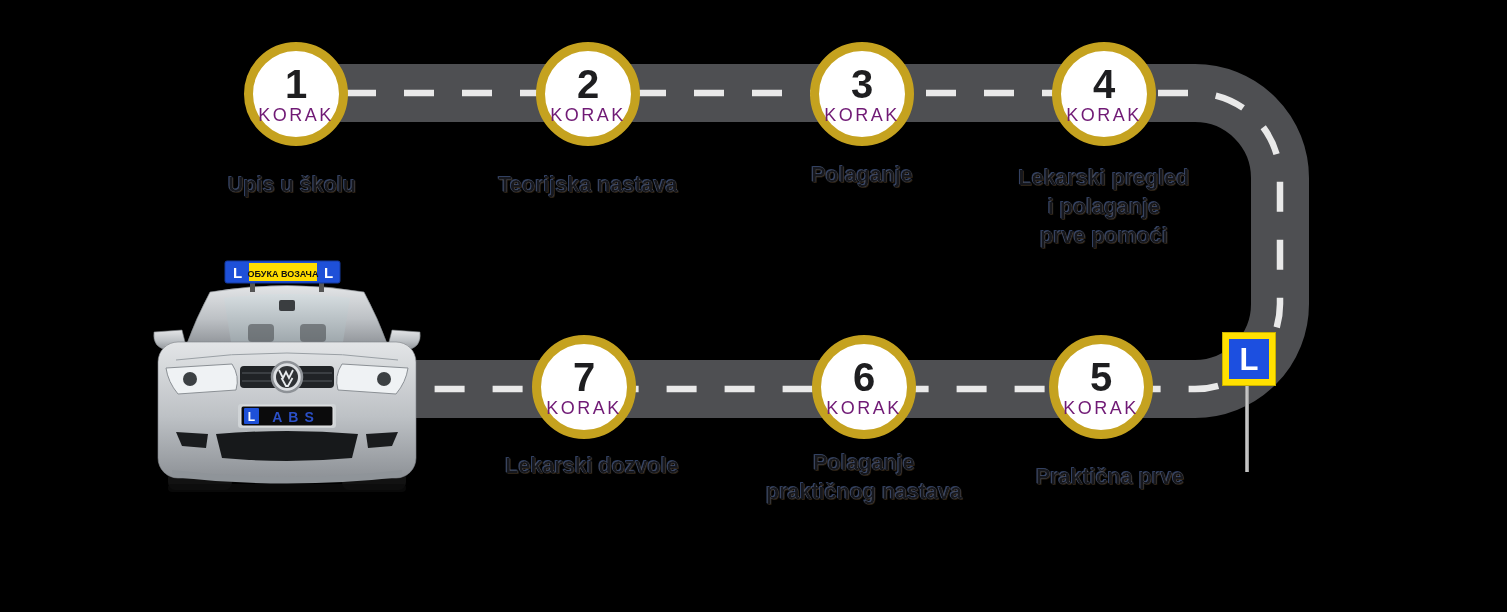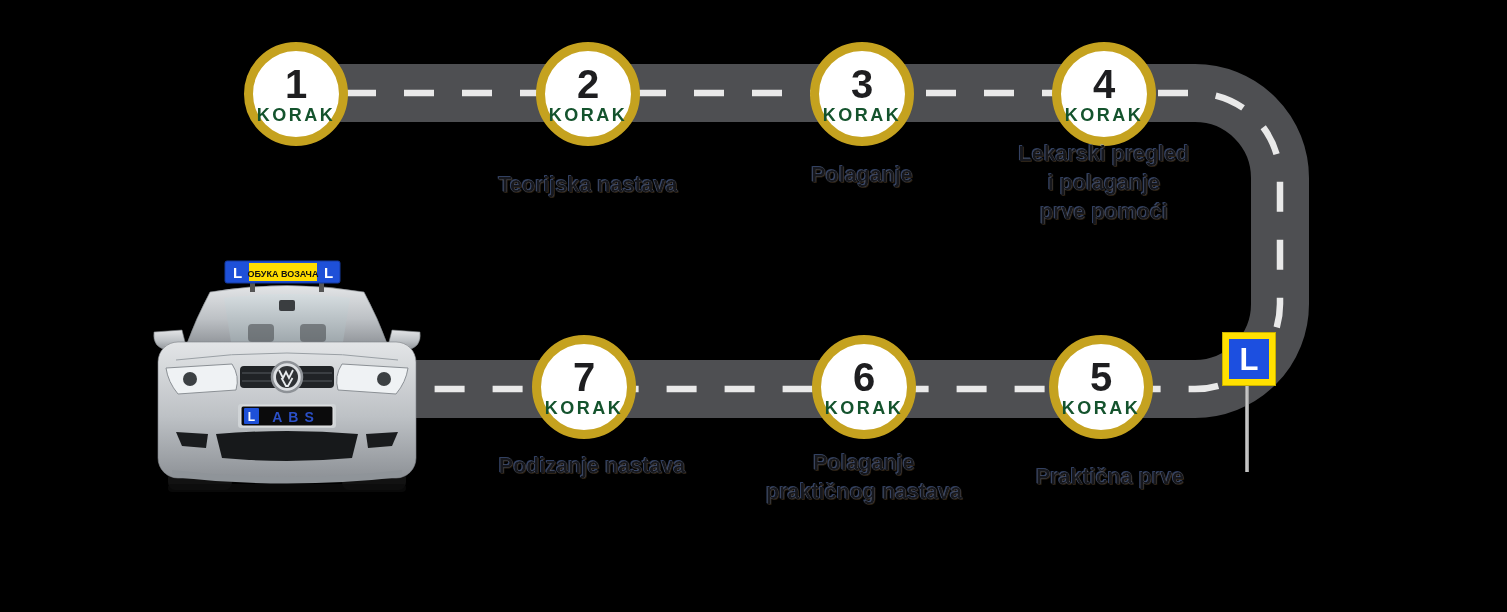--- a/index.html
+++ b/index.html
@@ -11,21 +11,21 @@
         background:linear-gradient(90deg,#7e7e7e,#d6d6d6 45%,#8a8a8a);}
   .lsign{position:absolute;left:1222px;top:332px;width:54px;height:54px;z-index:3;
          background:#FFE000;padding:7px;box-sizing:border-box;box-shadow:0 0 0 1px #c8b000 inset;}
   .lsign-in{width:100%;height:100%;background:#1C4FE0;color:#fff;display:flex;
             align-items:center;justify-content:center;font-weight:bold;font-size:31px;line-height:1;}
   .car-wrap{position:absolute;left:152px;top:258px;width:270px;height:240px;z-index:3;}
   .circle{position:absolute;width:104px;height:104px;border-radius:50%;z-index:4;
           background:#fff;border:9px solid #C5A21F;box-sizing:border-box;
           display:flex;flex-direction:column;align-items:center;justify-content:center;gap:2px;}
   .circle .num{font-size:40px;font-weight:bold;color:#1E1E20;line-height:1;}
-  .circle .korak{font-size:18px;font-weight:bold;color:#14532d;letter-spacing:2.5px;line-height:1;}
+  .circle .korak{font-size:18px;font-weight:normal;color:#701a75;letter-spacing:2.5px;line-height:1;}
   .step-label{position:absolute;width:340px;text-align:center;z-index:4;
               font-size:21.5px;font-weight:bold;line-height:29px;color:#16171c;
               text-shadow:0 0 1px rgba(195,215,255,.6),
                           1px 1px 0 rgba(120,80,30,.30),
                           -1px -1px 0 rgba(120,160,255,.35);}
 </style>
 </head>
 <body>
 
 <div class="stage">
@@ -127,35 +127,38 @@
   </div>
   <div class="circle" style="left:812px;top:335px">
     <div class="num">6</div>
     <div class="korak">KORAK</div>
   </div>
   <div class="circle" style="left:532px;top:335px">
     <div class="num">7</div>
     <div class="korak">KORAK</div>
   </div>
 
+  <div class="step-label" style="left:122px;top:171px">
+    <div>Upis u školu</div>
+  </div>
   <div class="step-label" style="left:418px;top:171px">
     <div>Teorijska nastava</div>
   </div>
   <div class="step-label" style="left:692px;top:161px">
     <div>Polaganje</div>
   </div>
-  <div class="step-label" style="left:934px;top:140px">
+  <div class="step-label" style="left:934px;top:164px">
     <div>Lekarski pregled</div>
     <div>i polaganje</div>
     <div>prve pomoći</div>
   </div>
   <div class="step-label" style="left:940px;top:463px">
     <div>Praktična prve</div>
   </div>
   <div class="step-label" style="left:694px;top:449px">
     <div>Polaganje</div>
     <div>praktičnog nastava</div>
   </div>
   <div class="step-label" style="left:422px;top:452px">
-    <div>Podizanje nastava</div>
+    <div>Lekarski dozvole</div>
   </div>
 
 </div>
 
 </body></html>

